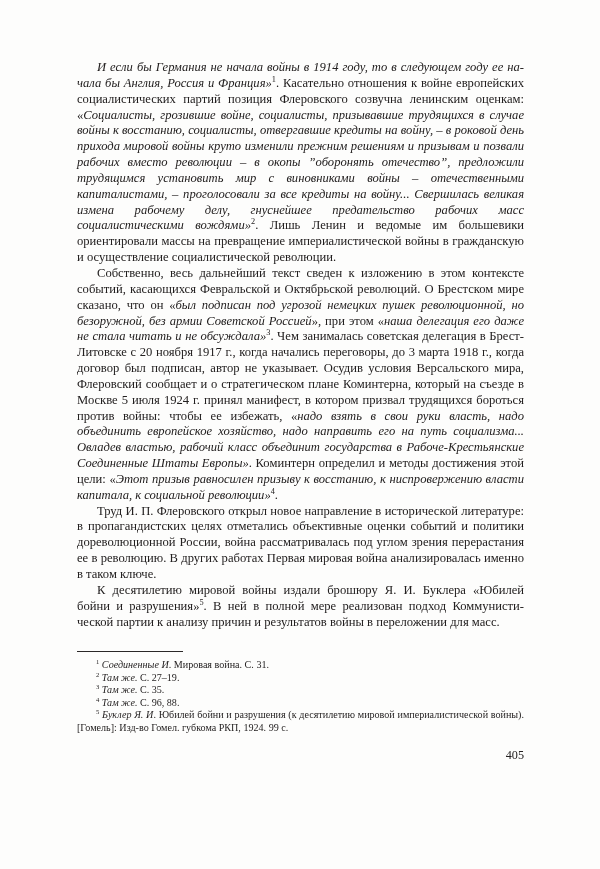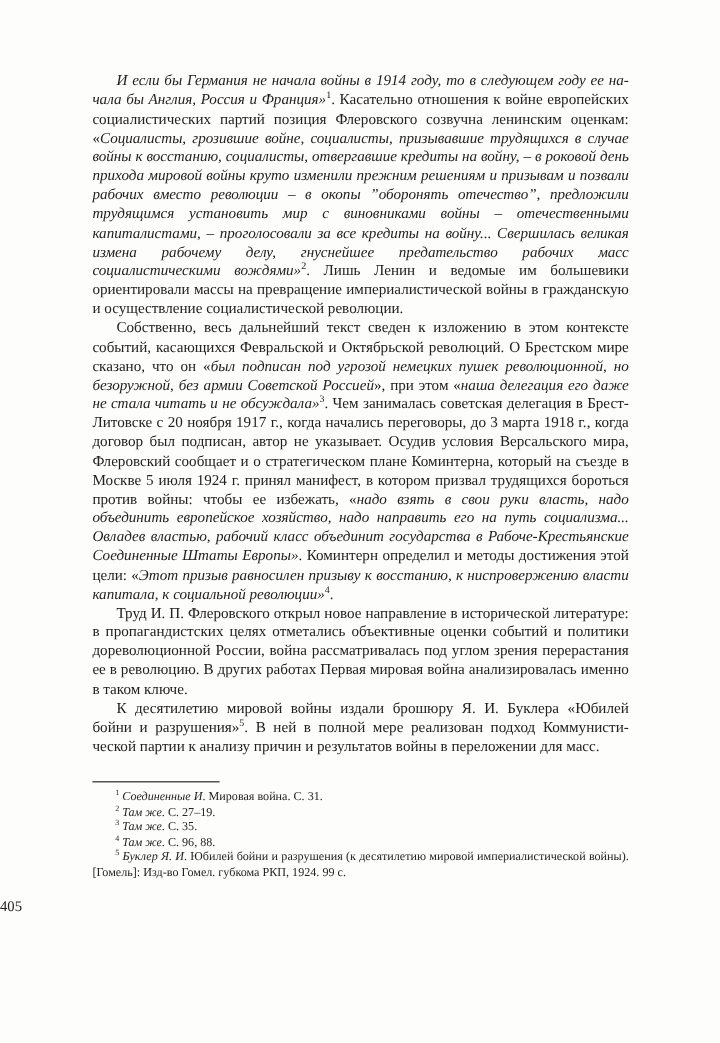--- a/index.html
+++ b/index.html
@@ -66,20 +66,21 @@
     line-height: 12.6px;
     text-align: justify;
     text-indent: 19px;
     color: #262323;
   }
   .pageno {
     position: absolute;
     left: 0;
     top: 748px;
     width: 524px;
+    text-align: right;
     font-size: 12.2px;
     color: #242121;
   }
 </style>
 </head>
 <body style="background: rgb(253, 253, 252);">
 
 <div class="page" style="background: rgb(253, 253, 252);">
 
   <div class="content">

